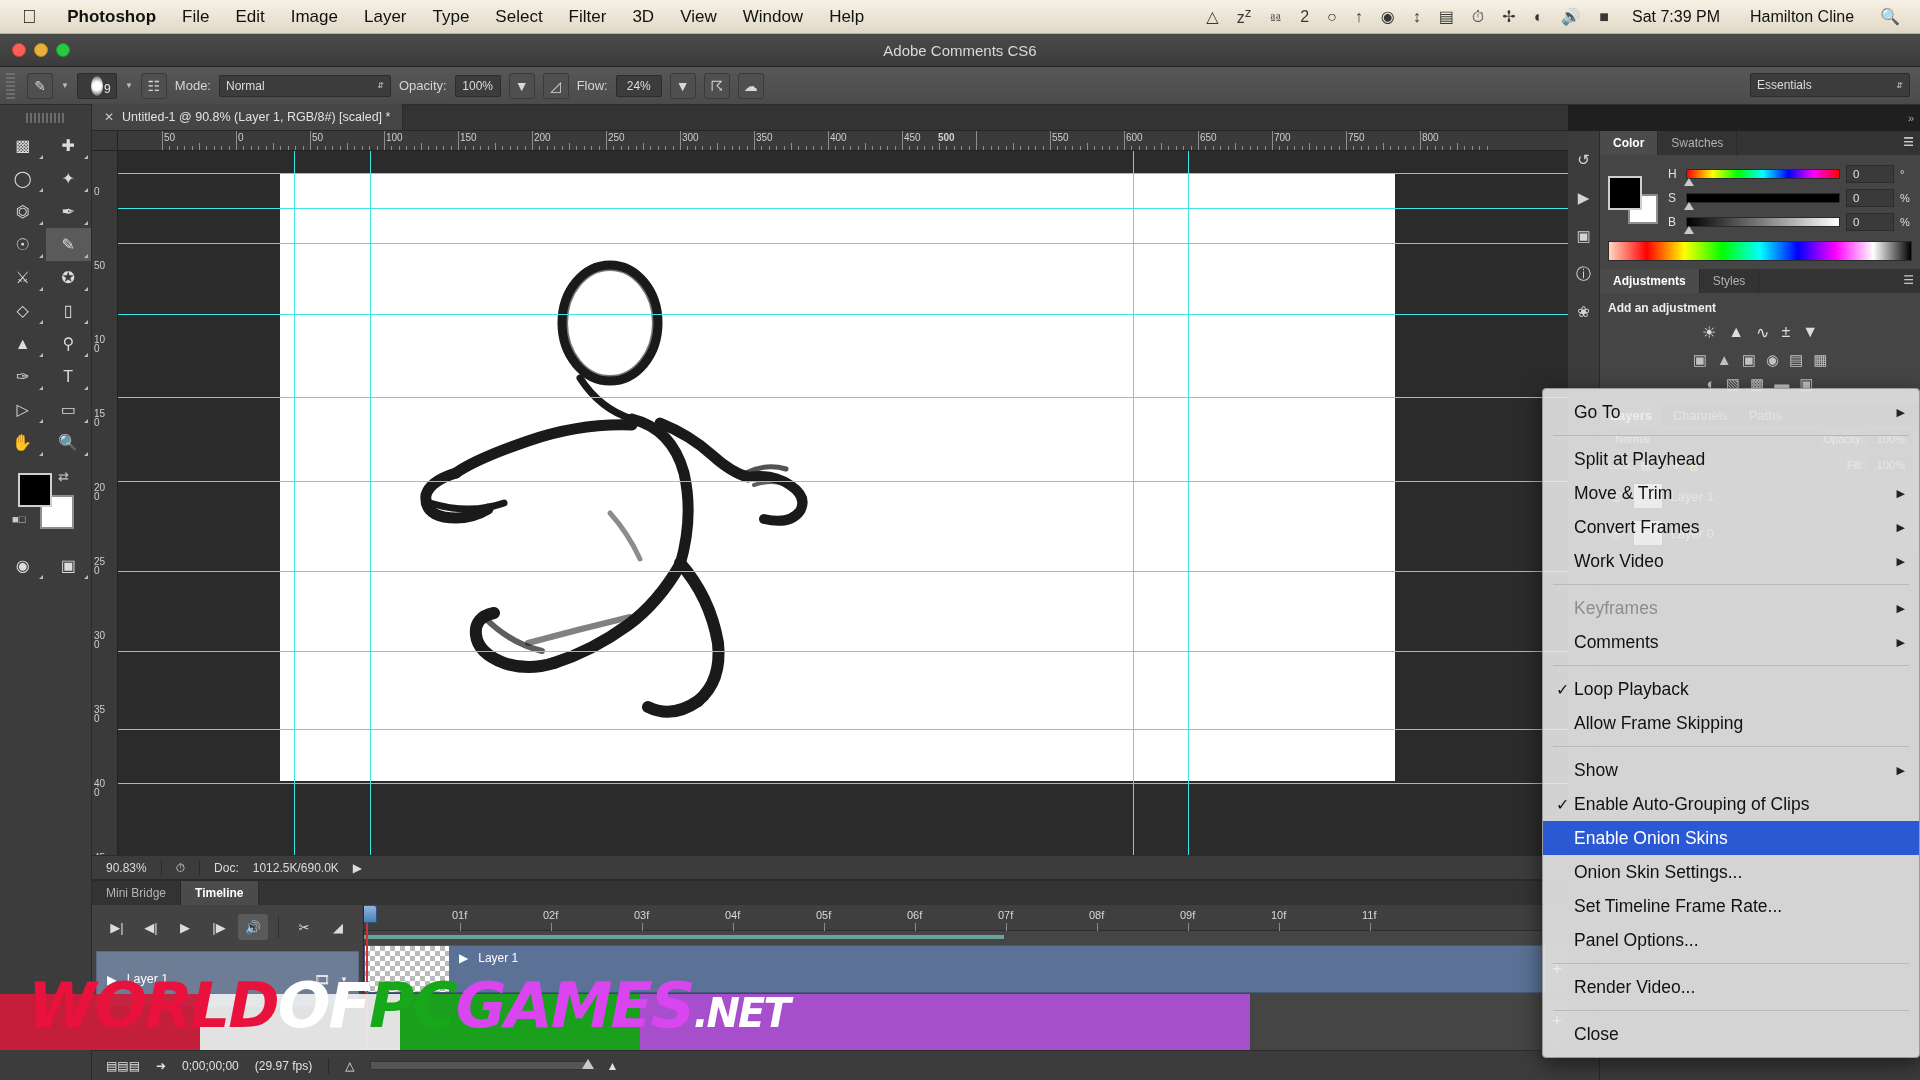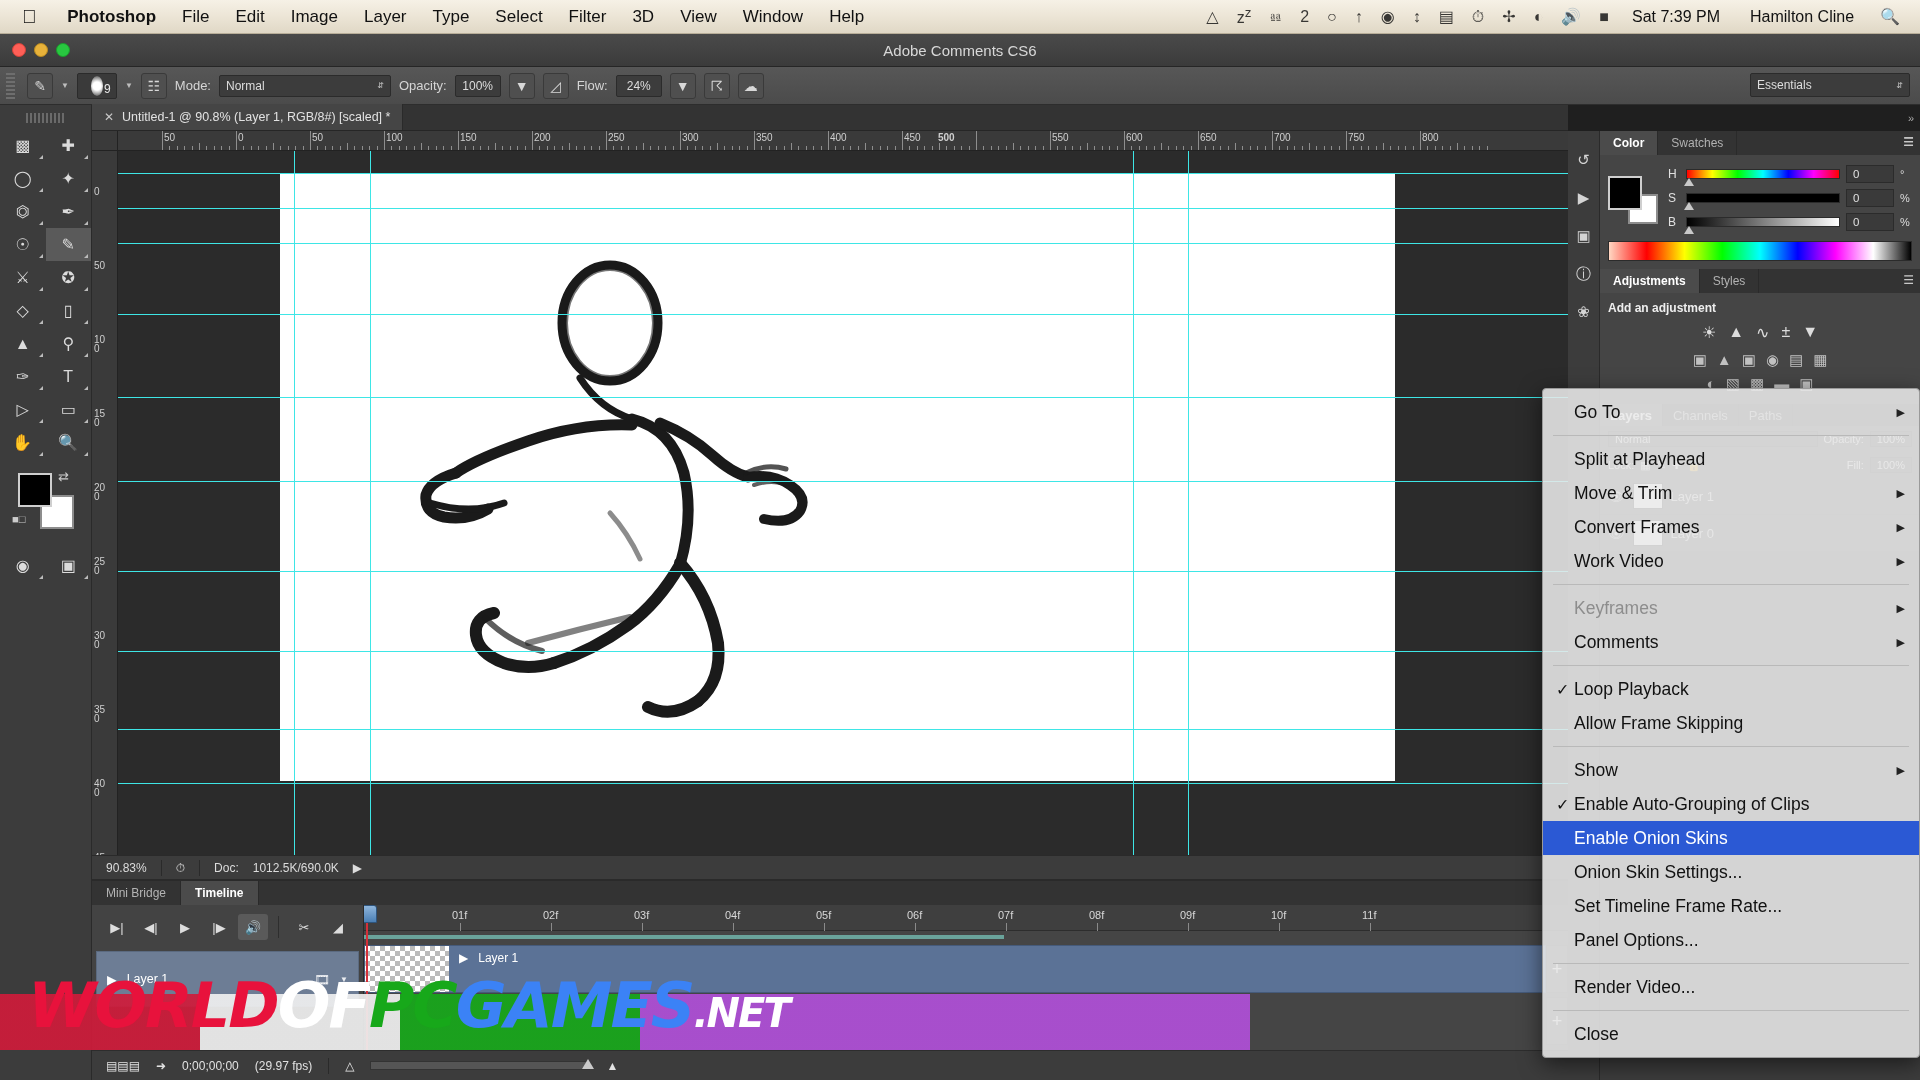--- a/index.html
+++ b/index.html
@@ -249,21 +249,21 @@
   .cmsep{height:1px;background:#b9b9b9;margin:6px 10px;}
   #cursor{position:absolute;left:1604px;top:830px;z-index:70;
     width:0;height:0;filter:drop-shadow(1px 1px 1px rgba(0,0,0,.5));}
 
   
   #wm{position:absolute;left:28px;bottom:38px;z-index:50;
     font-family:"DejaVu Sans", sans-serif;
     font-size:62px;font-weight:bold;font-style:italic;letter-spacing:-2px;
     white-space:nowrap;}
   #wm .a{color:#e8123c;} #wm .b{color:#ffffff;} #wm .c{color:#17a81a;}
-  #wm .d{color:#3b82f6;} #wm .e{color:#ffffff;font-size:40px;}
+  #wm .d{color:#d946ef;} #wm .e{color:#ffffff;font-size:40px;}
   #wmbar{position:absolute;left:0;bottom:30px;width:1250px;height:56px;
     background:linear-gradient(to right,#cf1b3a 0 200px,#f0f0f0 200px 400px,#17a81a 400px 640px,#b04fd8 640px 1250px);
     opacity:.92;z-index:49;}
 </style>
 </head>
 <body>
 
 <div id="macbar">
   <span class="apple"></span>
   <span class="mi bold">Photoshop</span>

